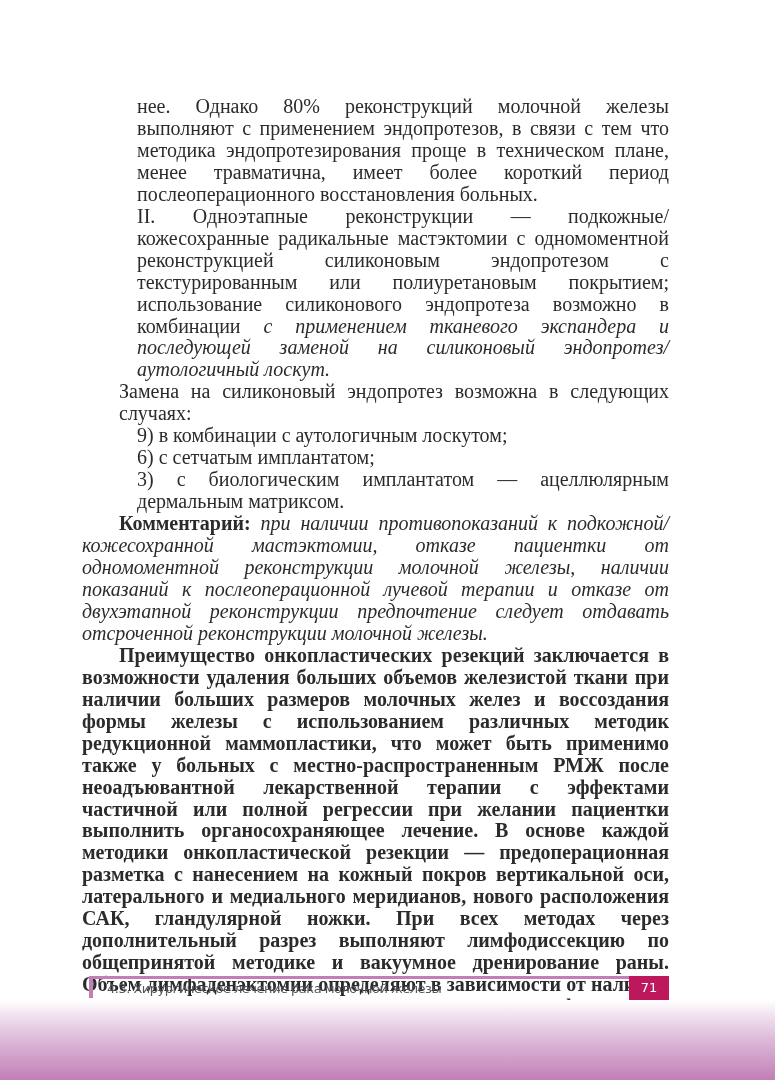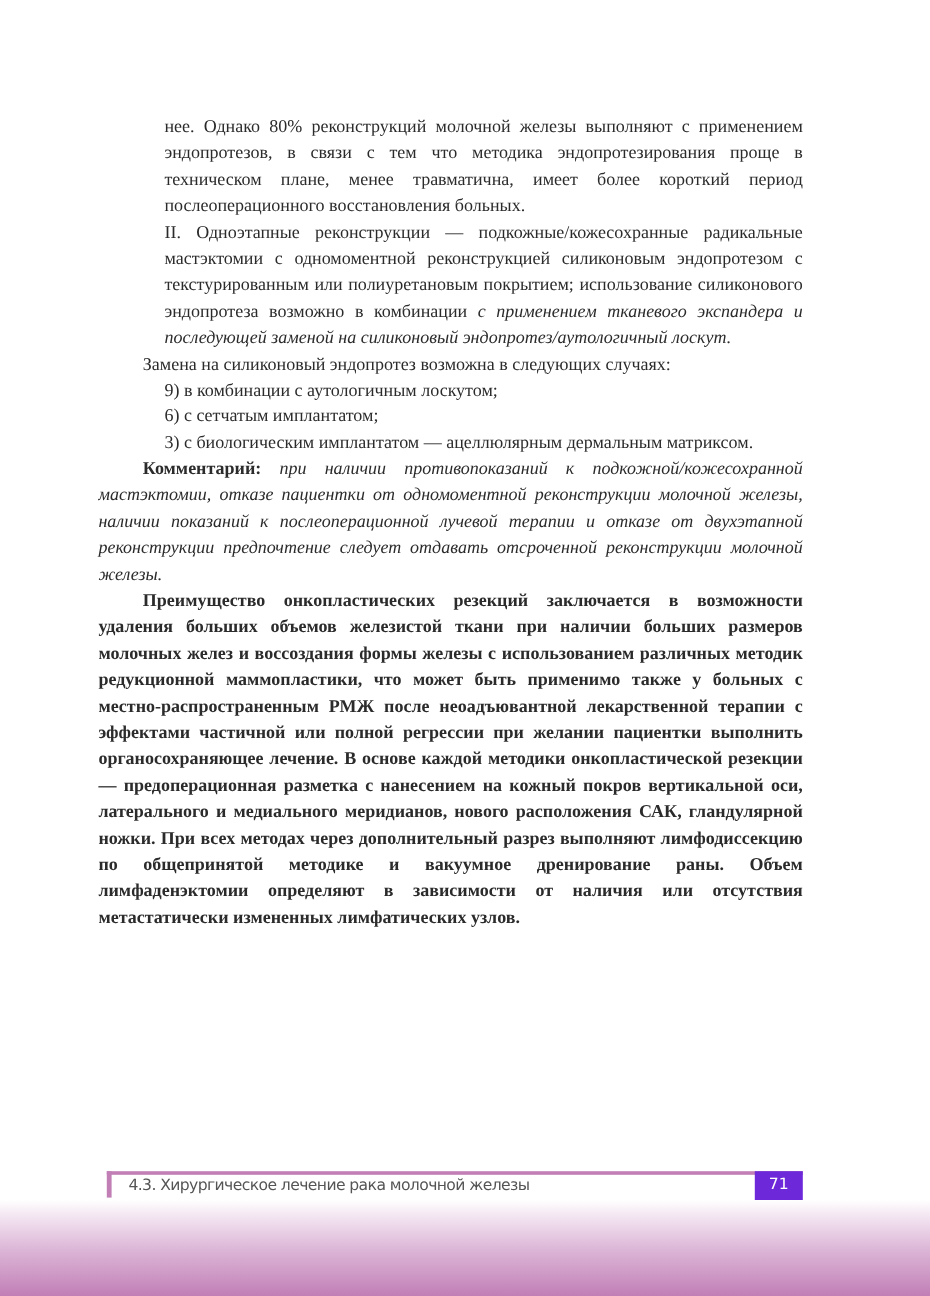--- a/index.html
+++ b/index.html
@@ -4,21 +4,21 @@
 <style>
   html, body { margin: 0; padding: 0; }
   body {
     width: 775px; height: 1080px; position: relative; overflow: hidden;
     background: #ffffff;
     font-family: "Liberation Serif", "DejaVu Serif", serif;
     color: #2b2b2b;
   }
   .page-text {
     position: absolute; left: 82px; top: 96px; width: 587px;
-    font-size: 15px; line-height: 21.95px;
+    font-size: 20px; line-height: 21.95px;
     text-align: justify;
   }
   .page-text p { margin: 0; }
   .ind { padding-left: 55px; }
   .first-ind { text-indent: 37px; font-weight: bold; }
   .hang { padding-left: 55px; }
   .para-l { padding-left: 37px; }
   .comment { text-indent: 37px; }
   .comment b { font-weight: bold; }
   .comment i, .ital { font-style: italic; }
@@ -28,21 +28,21 @@
     box-sizing: border-box;
   }
   .footer-title {
     position: absolute; left: 14px; top: 0px;
     font-family: "DejaVu Sans", "Liberation Sans", sans-serif;
     font-size: 13px; line-height: 19px; color: #555;
     letter-spacing: -0.5px;
   }
   .page-num {
     position: absolute; right: 0; top: -3px; width: 40px; height: 24px;
-    background: #6d28d9; color: #fff;
+    background: #be185d; color: #fff;
     font-family: "DejaVu Sans", "Liberation Sans", sans-serif;
     font-size: 13px; line-height: 24px; text-align: center;
   }
   .bottom-gradient {
     position: absolute; left: 0; top: 1000px; width: 775px; height: 80px;
     background: linear-gradient(to bottom, #ffffff 0%, #f1e1ef 20%, #ddb8d8 50%, #c17fb6 100%);
   }
 </style>
 </head>
 <body>

